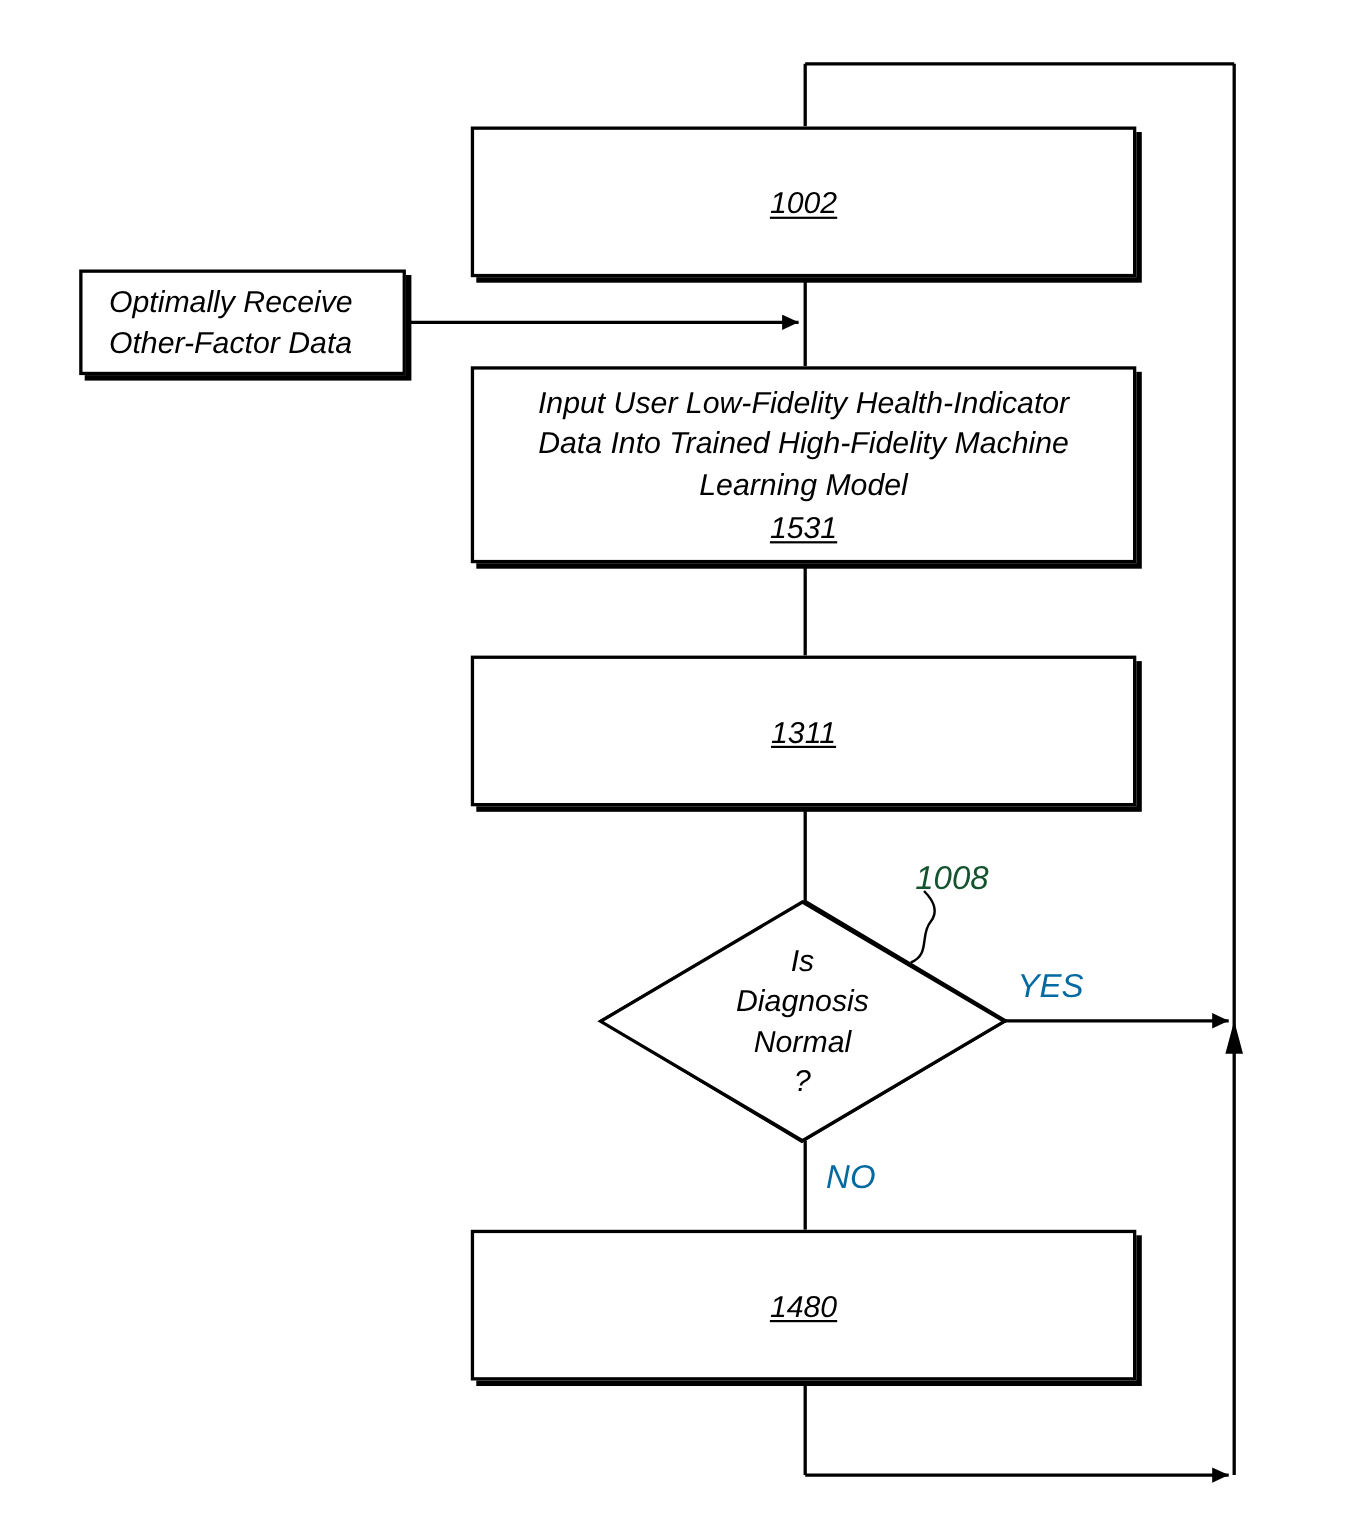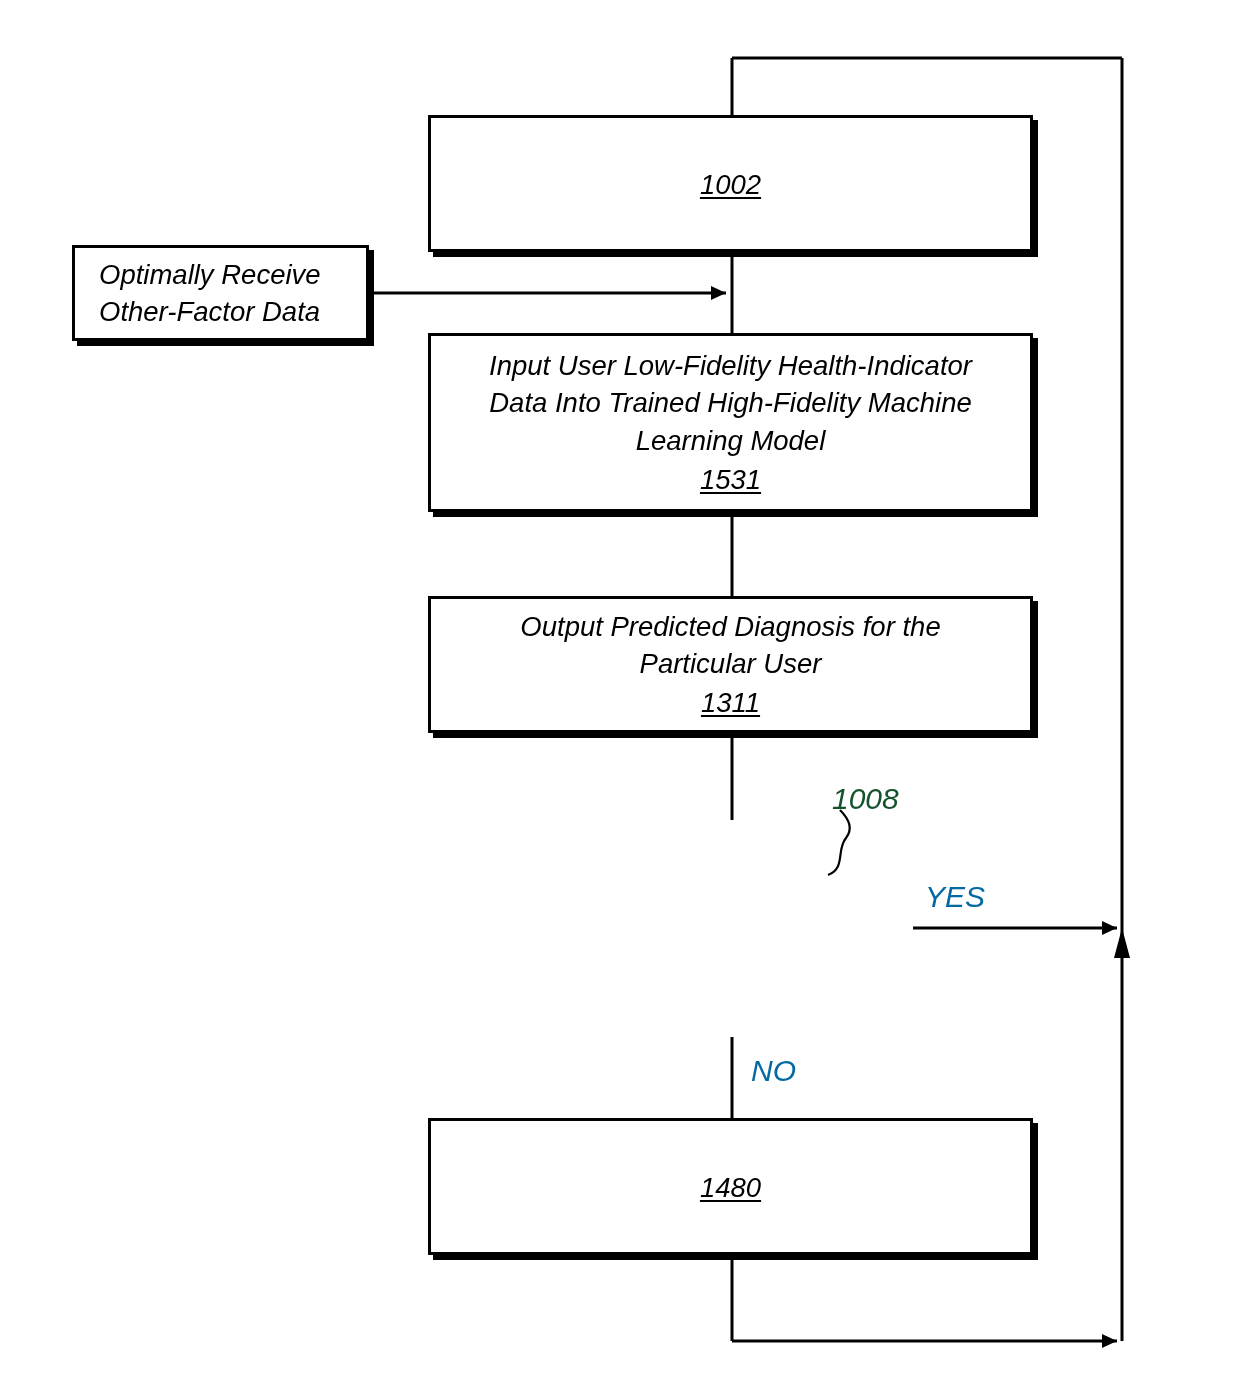--- a/index.html
+++ b/index.html
@@ -133,25 +133,33 @@
   </div>
 
   <div class="node" id="node-1004" style="left:428px;top:333px;width:605px;height:179px;">
     <span class="txt">Input User Low-Fidelity Health-Indicator
 Data Into Trained High-Fidelity Machine
 Learning Model</span>
     <span class="ref">1531</span>
   </div>
 
   <div class="node" id="node-1006" style="left:428px;top:596px;width:605px;height:137px;">
-    <span class="txt">Output Predicted Diagnosis for the
-Particular User</span>
     <span class="ref">1311</span>
   </div>
 
+  <div class="diamond-wrap" id="node-1008" style="left:546px;top:820px;width:367px;height:217px;">
+    <svg width="367" height="217" viewBox="0 0 367 217" xmlns="http://www.w3.org/2000/svg">
+      <polygon points="186,220 370,111 189,3 5,111" fill="none" stroke="#000" stroke-width="4" transform="translate(-3,-3)" opacity="1"></polygon>
+      <polygon points="183.5,217 367,108.5 183.5,0 0,108.5" fill="#fff" stroke="#000" stroke-width="3"></polygon>
+    </svg>
+    <div class="diamond-label">Is
+Diagnosis
+Normal
+?</div>
+  </div>
 
   <div class="ref-label" id="ref-1008" style="left:832px;top:782px;">1008</div>
 
   <div class="edge-label" id="label-yes" style="left:925px;top:880px;">YES</div>
 
   <div class="edge-label" id="label-no" style="left:751px;top:1054px;">NO</div>
 
   <div class="node" id="node-1010" style="left:428px;top:1118px;width:605px;height:137px;">
     <span class="ref">1480</span>
   </div>

